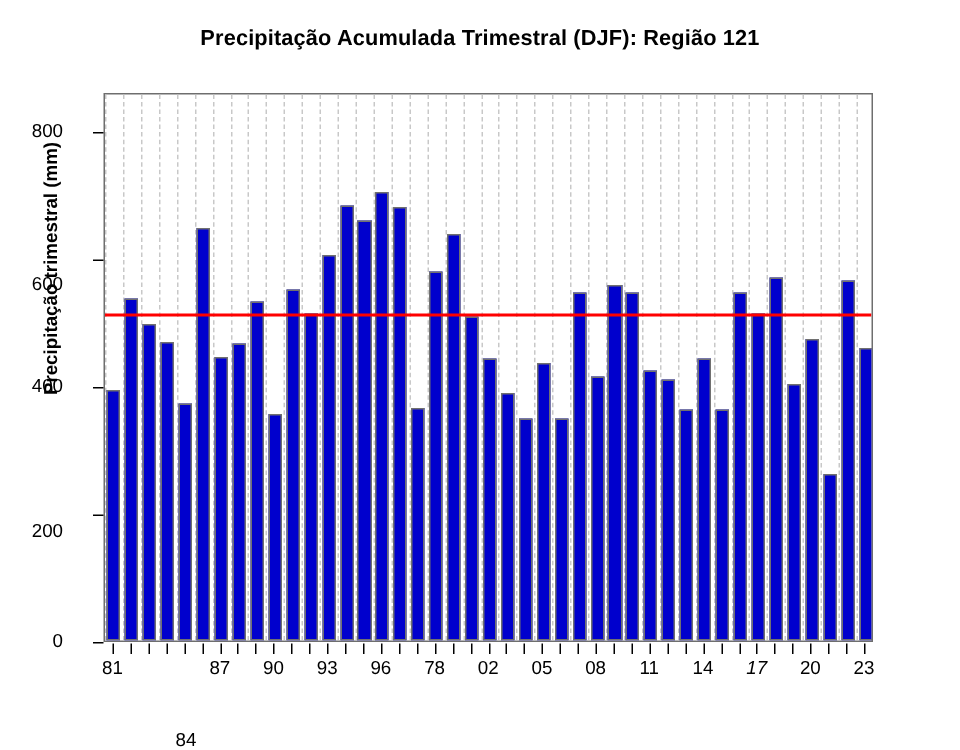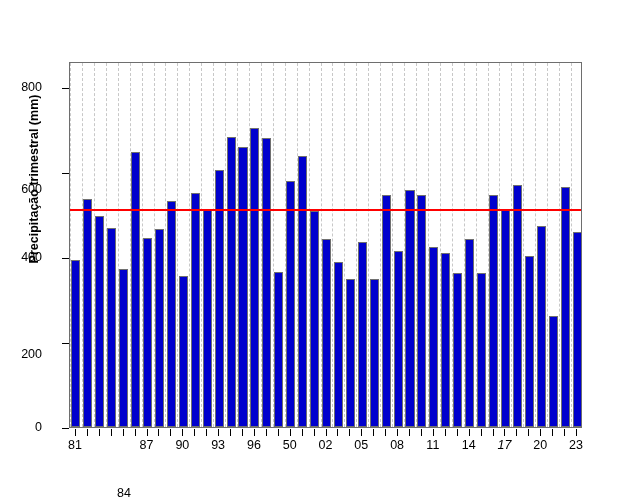--- a/index.html
+++ b/index.html
@@ -89,20 +89,21 @@
   #xaxis-title{
     position:absolute;left:0;top:466px;width:640px;
     text-align:center;font-size:12.5px;font-weight:bold;color:#000;
   }
 </style>
 </head>
 <body>
 
 <div id="stage">
 
+  <div id="chart-title">Precipitação Acumulada Trimestral (DJF): Região 121</div>
 
 
   <div id="plot-frame">
     <div id="grid-layer">
         <div class="vgrid" style="left: 0px;"></div>
         <div class="vgrid" style="left: 11.9302px;"></div>
         <div class="vgrid" style="left: 23.8605px;"></div>
         <div class="vgrid" style="left: 35.7907px;"></div>
         <div class="vgrid" style="left: 47.7209px;"></div>
         <div class="vgrid" style="left: 59.6512px;"></div>
@@ -226,21 +227,21 @@
       <div class="xtick-mark" style="left: 206.198px;"></div>
       <div class="xtick-mark" style="left: 218.128px;"></div>
       <div class="xtick-label" style="left: 218.128px;">93</div>
       <div class="xtick-mark" style="left: 230.058px;"></div>
       <div class="xtick-mark" style="left: 241.988px;"></div>
       <div class="xtick-mark" style="left: 253.919px;"></div>
       <div class="xtick-label" style="left: 253.919px;">96</div>
       <div class="xtick-mark" style="left: 265.849px;"></div>
       <div class="xtick-mark" style="left: 277.779px;"></div>
       <div class="xtick-mark" style="left: 289.709px;"></div>
-      <div class="xtick-label" style="left: 289.709px;">50</div>
+      <div class="xtick-label" style="left: 289.709px;">78</div>
       <div class="xtick-mark" style="left: 301.64px;"></div>
       <div class="xtick-mark" style="left: 313.57px;"></div>
       <div class="xtick-mark" style="left: 325.5px;"></div>
       <div class="xtick-label" style="left: 325.5px;">02</div>
       <div class="xtick-mark" style="left: 337.43px;"></div>
       <div class="xtick-mark" style="left: 349.36px;"></div>
       <div class="xtick-mark" style="left: 361.291px;"></div>
       <div class="xtick-label" style="left: 361.291px;">05</div>
       <div class="xtick-mark" style="left: 373.221px;"></div>
       <div class="xtick-mark" style="left: 385.151px;"></div>

